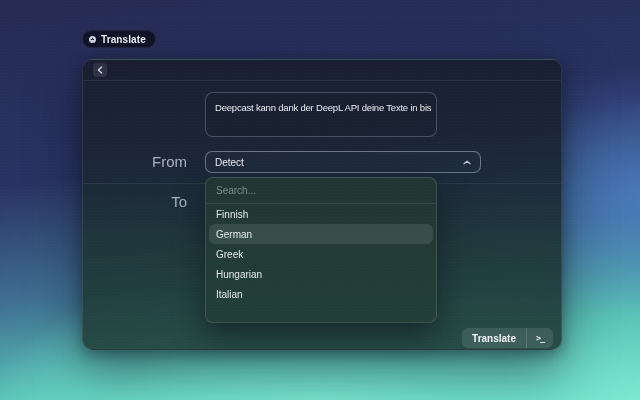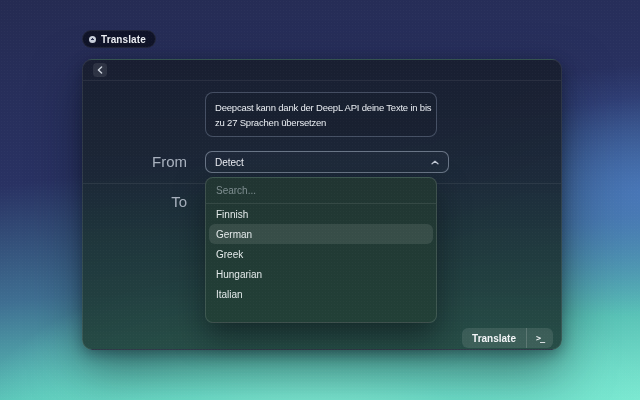--- a/index.html
+++ b/index.html
@@ -42,21 +42,21 @@
     border:1px solid rgba(152,166,192,0.35);border-radius:8px;background:rgba(0,0,0,0.06);
     padding:7px 9px;color:#e9edf2;font-size:9.5px;letter-spacing:-0.2px;line-height:15px;
     overflow:hidden;cursor:text;}
   .textarea .line{white-space:nowrap;}
 
   .field-label{position:absolute;left:0;width:104px;text-align:right;
     font-size:15px;color:#a9b2bf;line-height:11px;}
   .label-from{top:96px;} .label-to{top:136px;}
 
   
-  .select{position:absolute;left:122px;top:91px;width:244px;height:22px;box-sizing:border-box;
+  .select{position:absolute;left:122px;top:91px;width:276px;height:22px;box-sizing:border-box;
     border:1px solid rgba(186,198,218,0.48);border-radius:7px;background:rgba(255,255,255,0.015);
     display:flex;align-items:center;padding:0 9px;font-size:10px;color:#eceff4;cursor:pointer;}
   .select .chev{margin-left:auto;display:flex;align-items:center;}
 
   
   .dropdown{position:absolute;left:122px;top:117px;width:232px;height:146px;box-sizing:border-box;
     border-radius:8px;border:1px solid rgba(255,255,255,0.13);overflow:hidden;
     background:linear-gradient(180deg,#213532 0%,#224037 100%);
     box-shadow:0 14px 30px rgba(5,12,15,0.5);}
   .dd-search{height:25px;display:flex;align-items:center;padding:0 10px;
@@ -97,21 +97,20 @@
       <span>
         <svg width="6" height="8" viewBox="0 0 6 8">
             <polyline points="4.6,1 1.4,4 4.6,7" fill="none" stroke="#cdd4de" stroke-width="1.4" stroke-linecap="round" stroke-linejoin="round"></polyline>
           </svg>
       </span>
     </div>
     <div class="hdivider div-header"></div>
 
     <div class="textarea">
       <div class="line">Deepcast kann dank der DeepL API deine Texte in bis</div>
-      <div class="line">zu 27 Sprachen übersetzen</div>
     </div>
 
     <div class="field-label label-from">From</div>
     <div class="select">
       <span>Detect</span>
       <span class="chev">
         <svg width="8" height="5" viewBox="0 0 8 5">
             <polyline points="1,3.8 4,1.2 7,3.8" fill="none" stroke="#c2cad6" stroke-width="1.2" stroke-linecap="round" stroke-linejoin="round"></polyline>
           </svg>
       </span>

